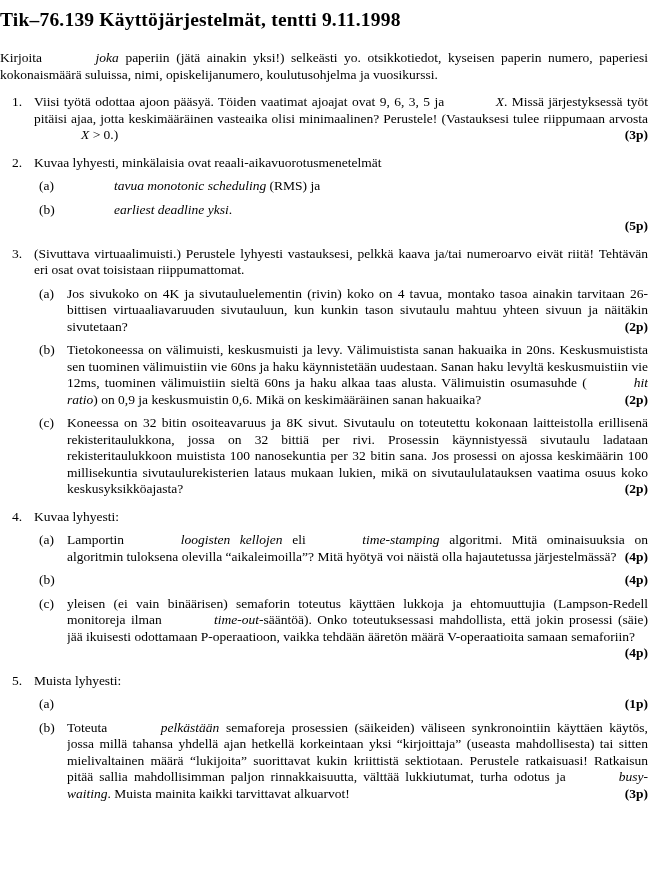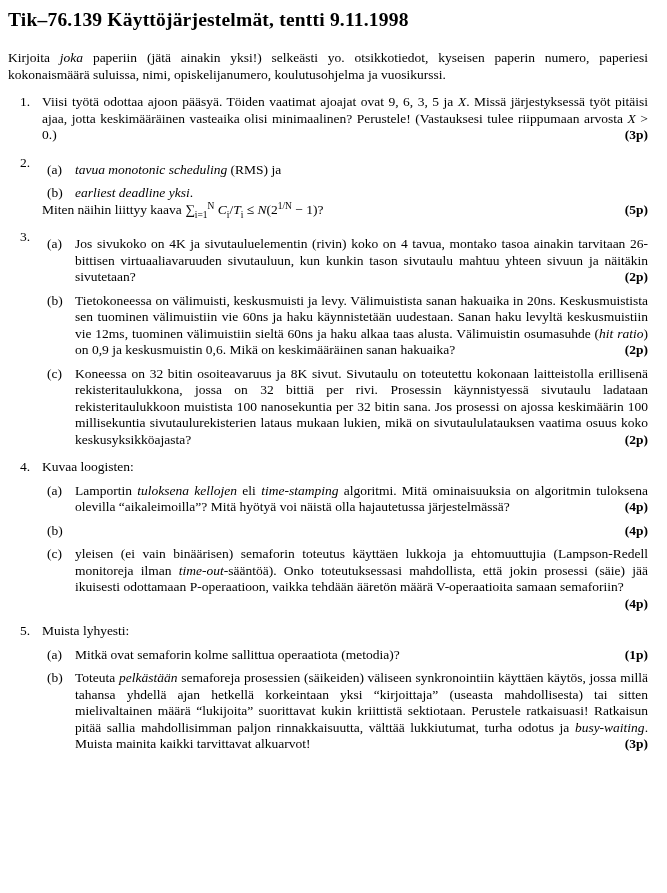--- a/index.html
+++ b/index.html
@@ -3,76 +3,78 @@
 <meta charset="utf-8">
 <style>
   * { box-sizing: border-box; }
   html, body { margin: 0; padding: 0; }
   body {
     width: 667px; height: 893px; overflow: hidden;
     background: #ffffff; color: #000000;
     font-family: "Liberation Serif", "DejaVu Serif", serif;
     font-size: 13.5px; line-height: 16.5px;
   }
-  .page { padding: 8px 19px 0 8px; }
+  .page { padding: 8px 19px 0 0; }
   h1.title {
     font-size: 19.5px; line-height: 24px; font-weight: bold;
     margin: 0 0 18px 0; letter-spacing: 0.2px;
   }
   p.t { margin: 0; text-align: justify; overflow: hidden; }
   .intro { margin-bottom: 2px; }
   .q { display: flex; margin-top: 11px; }
   .num { flex: none; width: 22px; margin-left: 12px; }
   .body { flex: 1; min-width: 0; }
   .sub { display: flex; margin-top: 7px; margin-left: 5px; }
   .slabel { flex: none; width: 28px; }
   .sbody { flex: 1; min-width: 0; }
   .followup { margin-top: 8px; }
   .pts { float: right; padding-left: 8px; font-weight: bold; }
   sub, sup { font-size: 0.7em; line-height: 0; }
-  i { font-style: italic; }
+  i { font-style: italic; margin-left: 47px; }
 </style>
 </head>
 <body>
 
 <div class="page">
 
   <h1 class="title">Tik–76.139 Käyttöjärjestelmät, tentti 9.11.1998</h1>
 
   <p class="t intro">Kirjoita <i>joka</i> paperiin (jätä ainakin yksi!) selkeästi yo. otsikkotiedot, kyseisen paperin numero, paperiesi kokonaismäärä suluissa, nimi, opiskelijanumero, koulutusohjelma ja vuosikurssi.</p>
 
   <div class="q">
     <span class="num">1.</span>
     <div class="body">
       <p class="t"><span>Viisi työtä odottaa ajoon pääsyä. Töiden vaatimat ajoajat ovat 9, 6, 3, 5 ja <i>X</i>. Missä järjestyksessä työt pitäisi ajaa, jotta keskimääräinen vasteaika olisi minimaalinen? Perustele! (Vastauksesi tulee riippumaan arvosta <i>X</i> &gt; 0.)</span><span class="pts">(3p)</span></p>
     </div>
   </div>
 
   <div class="q">
     <span class="num">2.</span>
     <div class="body">
+      <p class="t">Kuvaa lyhyesti, minkälaisia ovat reaali-aikavuorotusmenetelmät</p>
       <div class="sub">
         <span class="slabel">(a)</span>
         <div class="sbody">
           <p class="t"><i>tavua monotonic scheduling</i> (RMS) ja</p>
         </div>
       </div>
       <div class="sub">
         <span class="slabel">(b)</span>
         <div class="sbody">
           <p class="t"><i>earliest deadline yksi</i>.</p>
         </div>
       </div>
-      <p class="t followup"><span>Miten näihin liittyy kaava ∑<sub>i=1</sub><sup>N</sup> <i>C</i><sub>i</sub>/<i>T</i><sub>i</sub> ≤ <i>N</i>(2<sup>1/N</sup> − 1)?</span><span class="pts">(5p)</span></p>
+      <p class="t followup"><span class="pts">(5p)</span></p>
     </div>
   </div>
 
   <div class="q">
     <span class="num">3.</span>
     <div class="body">
+      <p class="t">(Sivuttava virtuaalimuisti.) Perustele lyhyesti vastauksesi, pelkkä kaava ja/tai numeroarvo eivät riitä! Tehtävän eri osat ovat toisistaan riippumattomat.</p>
       <div class="sub">
         <span class="slabel">(a)</span>
         <div class="sbody">
           <p class="t"><span>Jos sivukoko on 4K ja sivutauluelementin (rivin) koko on 4 tavua, montako tasoa ainakin tarvitaan 26-bittisen virtuaaliavaruuden sivutauluun, kun kunkin tason sivutaulu mahtuu yhteen sivuun ja näitäkin sivutetaan?</span><span class="pts">(2p)</span></p>
         </div>
       </div>
       <div class="sub">
         <span class="slabel">(b)</span>
         <div class="sbody">
           <p class="t"><span>Tietokoneessa on välimuisti, keskusmuisti ja levy. Välimuistista sanan hakuaika in 20ns. Keskusmuistista sen tuominen välimuistiin vie 60ns ja haku käynnistetään uudestaan. Sanan haku levyltä keskusmuistiin vie 12ms, tuominen välimuistiin sieltä 60ns ja haku alkaa taas alusta. Välimuistin osumasuhde (<i>hit ratio</i>) on 0,9 ja keskusmuistin 0,6. Mikä on keskimääräinen sanan hakuaika?</span><span class="pts">(2p)</span></p>
@@ -83,25 +85,25 @@
         <div class="sbody">
           <p class="t"><span>Koneessa on 32 bitin osoiteavaruus ja 8K sivut. Sivutaulu on toteutettu kokonaan laitteistolla erillisenä rekisteritaulukkona, jossa on 32 bittiä per rivi. Prosessin käynnistyessä sivutaulu ladataan rekisteritaulukkoon muistista 100 nanosekuntia per 32 bitin sana. Jos prosessi on ajossa keskimäärin 100 millisekuntia sivutaulurekisterien lataus mukaan lukien, mikä on sivutaululatauksen vaatima osuus koko keskusyksikköajasta?</span><span class="pts">(2p)</span></p>
         </div>
       </div>
     </div>
   </div>
 
   <div class="q">
     <span class="num">4.</span>
     <div class="body">
-      <p class="t">Kuvaa loogisten:</p>
+      <p class="t">Kuvaa lyhyesti:</p>
       <div class="sub">
         <span class="slabel">(a)</span>
         <div class="sbody">
-          <p class="t"><span>Lamportin <i>tuloksena kellojen</i> eli <i>time-stamping</i> algoritmi. Mitä ominaisuuksia on algoritmin tuloksena olevilla “aikaleimoilla”? Mitä hyötyä voi näistä olla hajautetussa järjestelmässä?</span><span class="pts">(4p)</span></p>
+          <p class="t"><span>Lamportin <i>loogisten kellojen</i> eli <i>time-stamping</i> algoritmi. Mitä ominaisuuksia on algoritmin tuloksena olevilla “aikaleimoilla”? Mitä hyötyä voi näistä olla hajautetussa järjestelmässä?</span><span class="pts">(4p)</span></p>
         </div>
       </div>
       <div class="sub">
         <span class="slabel">(b)</span>
         <div class="sbody">
           <p class="t"><span class="pts">(4p)</span></p>
         </div>
       </div>
       <div class="sub">
         <span class="slabel">(c)</span>
@@ -112,21 +114,21 @@
     </div>
   </div>
 
   <div class="q">
     <span class="num">5.</span>
     <div class="body">
       <p class="t">Muista lyhyesti:</p>
       <div class="sub">
         <span class="slabel">(a)</span>
         <div class="sbody">
-          <p class="t"><span>Mitkä ovat semaforin kolme sallittua operaatiota (metodia)?</span><span class="pts">(1p)</span></p>
+          <p class="t"><span class="pts">(1p)</span></p>
         </div>
       </div>
       <div class="sub">
         <span class="slabel">(b)</span>
         <div class="sbody">
           <p class="t"><span>Toteuta <i>pelkästään</i> semaforeja prosessien (säikeiden) väliseen synkronointiin käyttäen käytös, jossa millä tahansa yhdellä ajan hetkellä korkeintaan yksi “kirjoittaja” (useasta mahdollisesta) tai sitten mielivaltainen määrä “lukijoita” suorittavat kukin kriittistä sektiotaan. Perustele ratkaisuasi! Ratkaisun pitää sallia mahdollisimman paljon rinnakkaisuutta, välttää lukkiutumat, turha odotus ja <i>busy-waiting</i>. Muista mainita kaikki tarvittavat alkuarvot!</span><span class="pts">(3p)</span></p>
         </div>
       </div>
     </div>
   </div>

